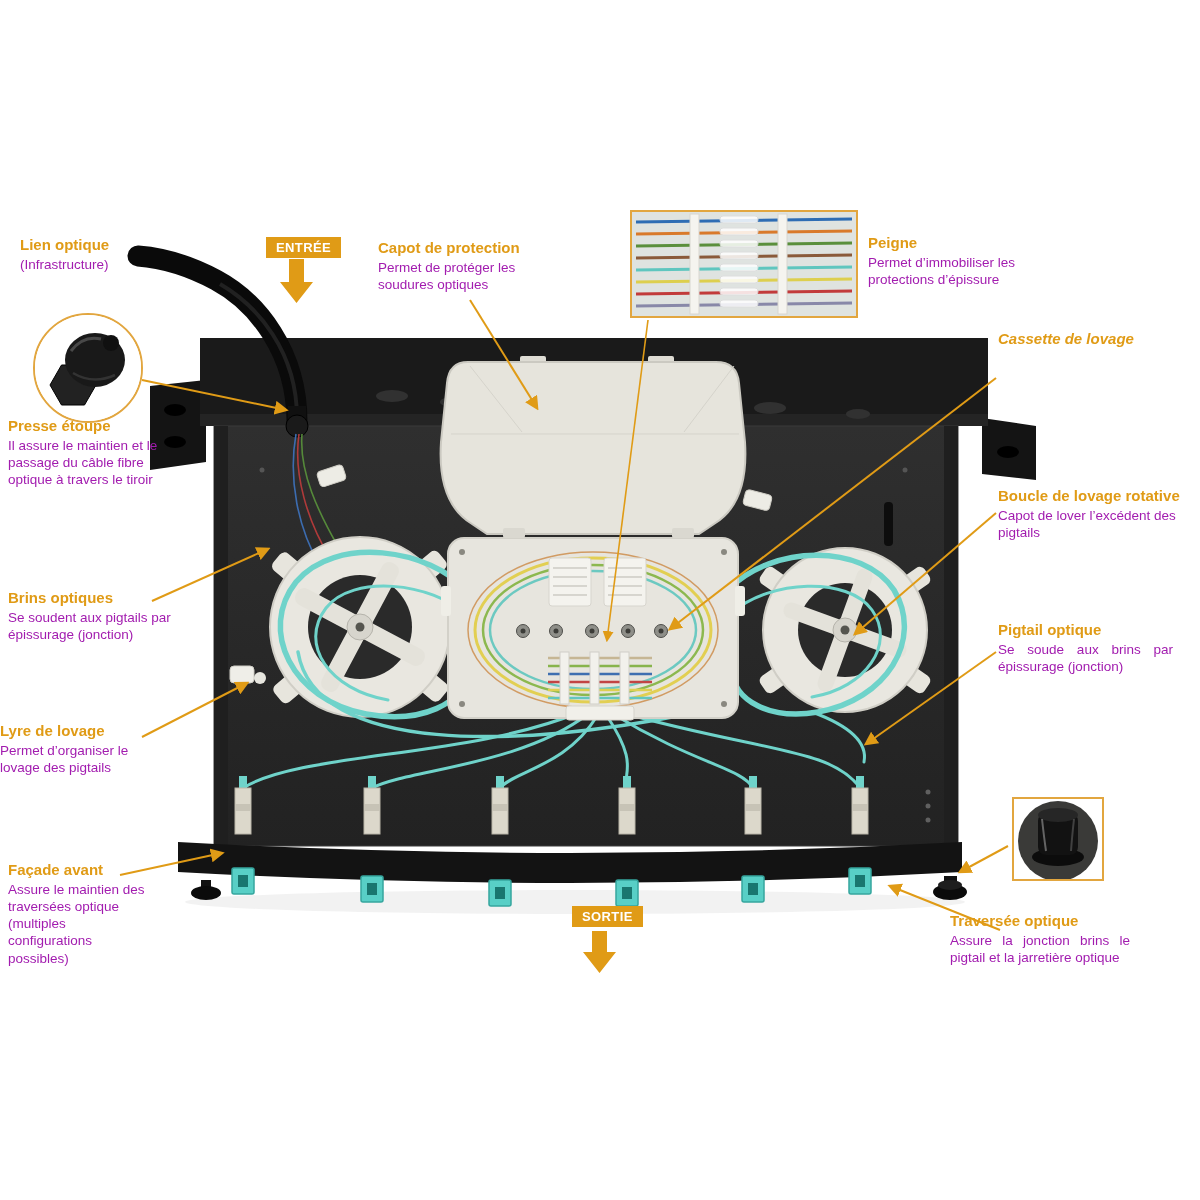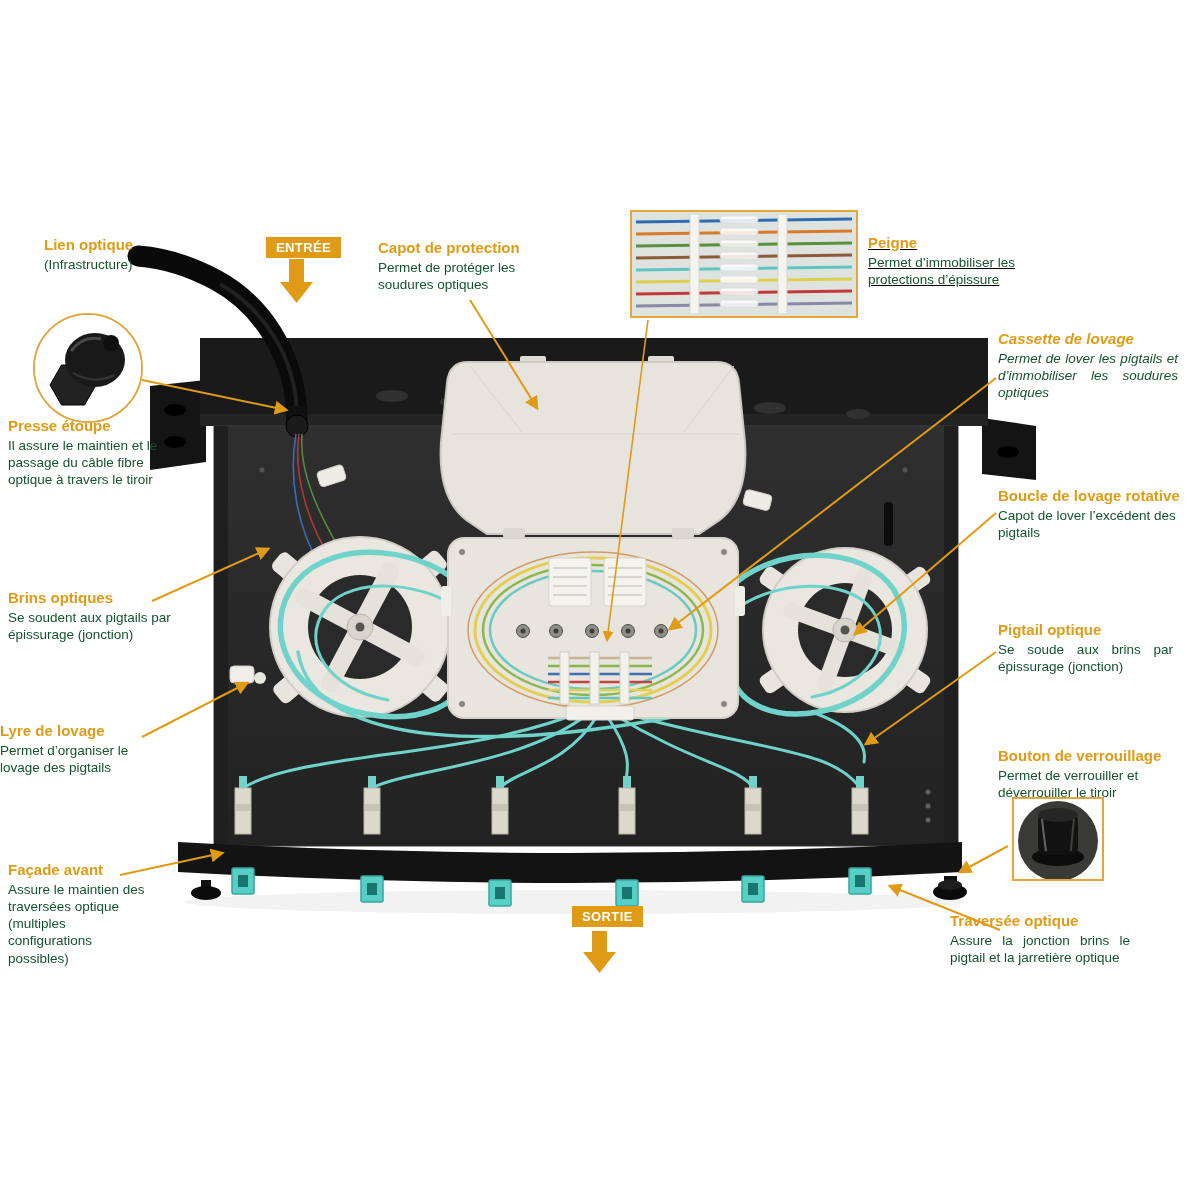--- a/index.html
+++ b/index.html
@@ -1,21 +1,21 @@
 <!DOCTYPE html>
 <html><head>
 <meta charset="utf-8">
 <style>
   html,body{margin:0;padding:0;background:#ffffff;}
   .page{position:relative;width:1200px;height:1200px;background:#ffffff;
         font-family:"Liberation Sans",sans-serif;overflow:hidden;}
   .scene{position:absolute;left:0;top:0;}
   .label{position:absolute;}
   .lt{font-size:15px;font-weight:bold;color:#e09b16;margin-bottom:3px;}
-  .ld{font-size:13.5px;line-height:1.27;color:#14532d;}
+  .ld{font-size:13.5px;line-height:1.27;color:#a21caf;}
   .justify .ld{text-align:justify;}
   .badge{position:absolute;background:#e09b16;color:#ffffff;font-weight:bold;
          font-size:13px;padding:3px 10px;letter-spacing:.4px;text-align:center;}
   .inset{position:absolute;border:2px solid #e2a63f;background:#ffffff;box-sizing:border-box;}
   .inset.round{border-radius:50%;overflow:hidden;}
   .inset svg{display:block;}
 </style>
 </head>
 <body>
 
@@ -265,21 +265,21 @@
       <line x1="142" y1="737" x2="247" y2="683" marker-end="url(#ah)"></line>
       <line x1="120" y1="875" x2="222" y2="853" marker-end="url(#ah)"></line>
       <path d="M289,259 h15 v23 h9 l-16.5,21 -16.5,-21 h9 z" fill="#e09b16" stroke="none"></path>
       <path d="M592,931 h15 v21 h9 l-16.5,21 -16.5,-21 h9 z" fill="#e09b16" stroke="none"></path>
     </g>
   </svg>
 
   <div class="badge" style="left:266px;top:237px;">ENTRÉE</div>
   <div class="badge" style="left:572px;top:906px;">SORTIE</div>
 
-  <div class="label" style="left:20px;top:236px;width:150px;margin-left:24px;">
+  <div class="label" style="left:20px;top:236px;width:150px;">
     <div class="lt">Lien optique</div>
     <div class="ld">(Infrastructure)</div>
   </div>
 
   <div class="label" style="left:8px;top:589px;width:168px;">
     <div class="lt">Brins optiques</div>
     <div class="ld">Se soudent aux pigtails par épissurage (jonction)</div>
   </div>
 
   <div class="label" style="left:8px;top:417px;width:152px;">
@@ -295,44 +295,39 @@
   <div class="label" style="left:378px;top:239px;width:170px;">
     <div class="lt">Capot de protection</div>
     <div class="ld">Permet de protéger les soudures optiques</div>
   </div>
 
   <div class="label" style="left:8px;top:861px;width:140px;">
     <div class="lt">Façade avant</div>
     <div class="ld">Assure le maintien des traversées optique (multiples configurations possibles)</div>
   </div>
 
-  <div class="label" style="left:868px;top:234px;width:200px;text-decoration:underline;">
+  <div class="label" style="left:868px;top:234px;width:200px;">
     <div class="lt">Peigne</div>
     <div class="ld">Permet d’immobiliser les protections d’épissure</div>
   </div>
 
   <div class="label justify" style="left:998px;top:330px;width:180px;font-style:italic;">
     <div class="lt">Cassette de lovage</div>
-    <div class="ld">Permet de lover les pigtails et d’immobiliser les soudures optiques</div>
   </div>
 
   <div class="label" style="left:998px;top:487px;width:192px;">
     <div class="lt">Boucle de lovage rotative</div>
     <div class="ld">Capot de lover l’excédent des pigtails</div>
   </div>
 
   <div class="label justify" style="left:998px;top:621px;width:175px;">
     <div class="lt">Pigtail optique</div>
     <div class="ld">Se soude aux brins par épissurage (jonction)</div>
   </div>
 
-  <div class="label" style="left:998px;top:747px;width:195px;">
-    <div class="lt">Bouton de verrouillage</div>
-    <div class="ld">Permet de verrouiller et déverrouiller le tiroir</div>
-  </div>
 
   <div class="label justify" style="left:950px;top:912px;width:180px;">
     <div class="lt">Traversée optique</div>
     <div class="ld">Assure la jonction brins le pigtail et la jarretière optique</div>
   </div>
 
   <div class="inset" style="left:630px;top:210px;width:228px;height:108px;">
     <svg width="224" height="104" viewBox="0 0 224 104">
       <rect x="0" y="0" width="224" height="104" fill="#dfe3e0"></rect>
       <line x1="4" y1="10" x2="220" y2="7" stroke="#2e6db4" stroke-width="3"></line>

